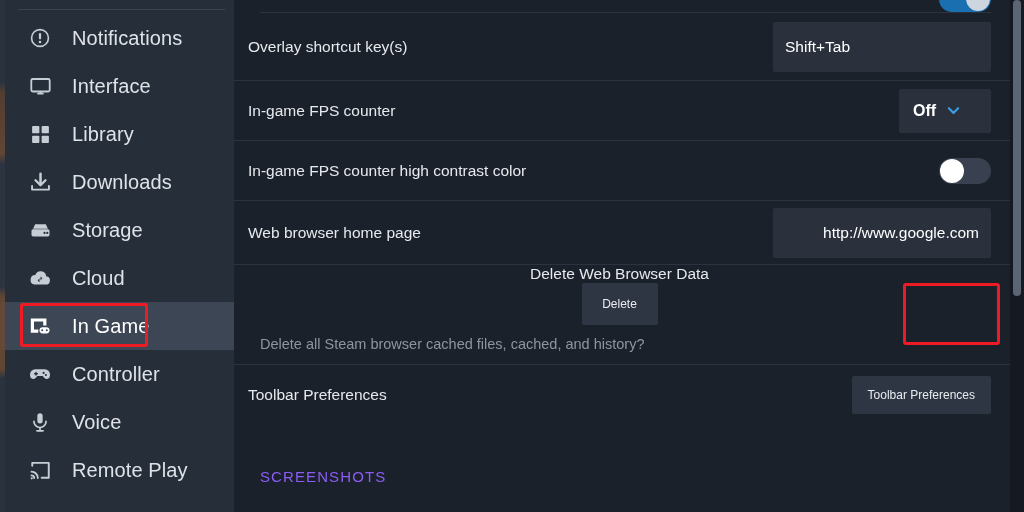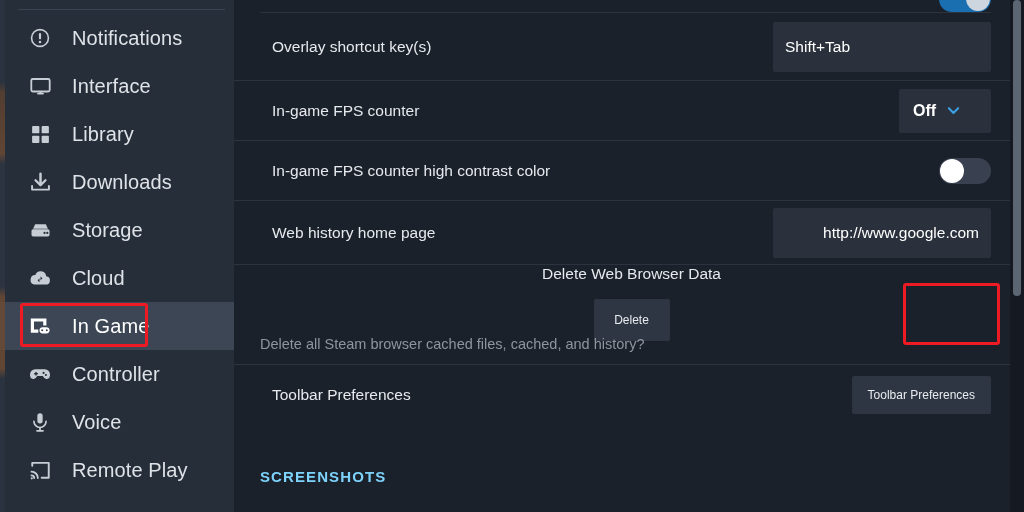--- a/index.html
+++ b/index.html
@@ -109,24 +109,23 @@
     position: absolute;
     left: 0; top: 0;
     width: 100%;
   }
 
   .setting-row {
     position: relative;
     display: flex;
     align-items: center;
     box-sizing: border-box;
-    padding: 0 33px 0 38px;
+    padding: 0 33px 0 14px;
     border-top: 1px solid #2c333e;
     min-height: 60px;
-    gap: 16px;
   }
   .setting-row.no-border { border-top: none; }
 
   .row-label {
     font-size: 15.5px;
     color: #e6e9ed;
     flex: 1 1 auto;
     white-space: nowrap;
   }
   .row-control {
@@ -224,22 +223,22 @@
     white-space: nowrap;
   }
   .btn-delete { width: 76px; height: 42px; }
   .btn-toolbar { height: 38px; padding: 0 16px; }
 
   
   .section-header {
     padding: 0 33px 0 26px;
     font-size: 15px;
     letter-spacing: 1.1px;
-    color: #7dd3fc;
-    font-weight: bold;
+    color: #8b5cf6;
+    font-weight: normal;
   }
 
   
   .annot {
     position: absolute;
     border: 3px solid #ee1b24;
     border-radius: 3px;
     pointer-events: none;
     z-index: 40;
   }
@@ -461,21 +460,21 @@
       <div class="setting-row" style="height:58px;">
         <span class="row-label">In-game FPS counter high contrast color</span>
         <span class="row-control">
           <div class="toggle">
             <span class="knob"></span>
           </div>
         </span>
       </div>
 
       <div class="setting-row" style="height:64px;">
-        <span class="row-label">Web history home page</span>
+        <span class="row-label">Web browser home page</span>
         <span class="row-control">
           <input class="text-field right" type="text" value="http://www.google.com" style="">
         </span>
       </div>
 
       <div class="setting-row" style="height:56px;flex-direction:column;">
         <span class="row-label">Delete Web Browser Data</span>
         <span class="row-control">
           <button class="btn btn-delete">Delete</button>
         </span>

